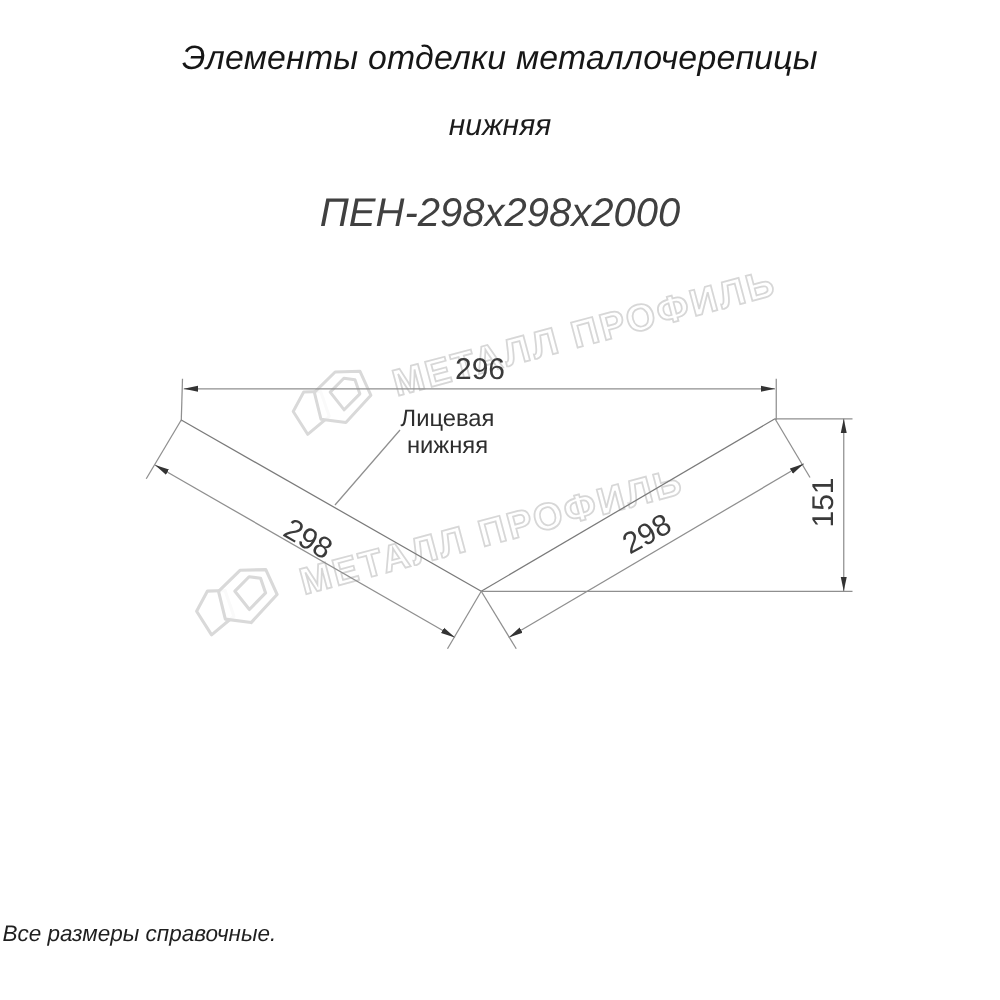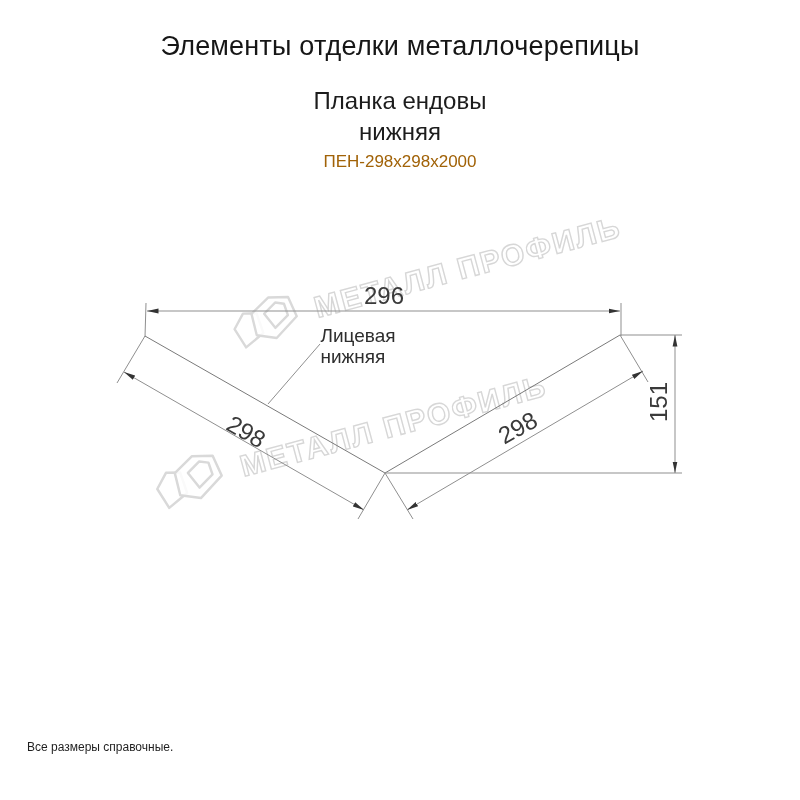--- a/index.html
+++ b/index.html
@@ -5,25 +5,25 @@
   html, body { margin: 0; padding: 0; }
   body {
     width: 800px; height: 800px;
     background: #ffffff;
     font-family: "Liberation Sans", sans-serif;
     position: relative;
     overflow: hidden;
     color: #1a1a1a;
   }
   .centered-text {
-    position: absolute; left: 0; width: 800px; text-align: center;
+    position: absolute; left: 0; width: 800px; text-align: center; font-style: italic;
   }
   .page-title { top: 31px; font-size: 27px; letter-spacing: 0.2px; color: #161616; }
   .subtitle { top: 85px; font-size: 24px; line-height: 31px; color: #1c1c1c; }
-  .product-code { top: 152px; font-size: 17px; color: #a16207; }
+  .product-code { top: 152px; font-size: 32px; color: #404040; }
 
   
   .watermark {
     position: absolute; display: flex; align-items: center; gap: 8px;
     transform-origin: 0 50%; transform: rotate(-15deg);
     pointer-events: none; white-space: nowrap;
   }
   .wm-text {
     font-size: 30px; font-weight: bold; letter-spacing: 2px;
     color: rgba(255,255,255,0.92);
@@ -36,26 +36,26 @@
   .dim-label {
     position: absolute; font-size: 24px; color: #3a3a3a; white-space: nowrap;
     transform: translate(-50%,-50%);
   }
   .rot30  { transform: translate(-50%,-50%) rotate(30deg); }
   .rotm29 { transform: translate(-50%,-50%) rotate(-29deg); }
   .rotm90 { transform: translate(-50%,-50%) rotate(-90deg); }
   .face-label {
     position: absolute; left: 358px; top: 346px;
     transform: translate(-50%,-50%);
-    font-size: 19px; line-height: 21px; color: #2e2e2e; 
+    font-size: 19px; line-height: 21px; color: #2e2e2e; text-align: center;
     white-space: nowrap;
   }
   .footer-notes {
-    position: absolute; left: 27px; top: 736px;
-    font-size: 12px; line-height: 23px; color: #1f1f1f;
+    position: absolute; left: 2px; top: 736px;
+    font-size: 18px; line-height: 23px; color: #1f1f1f; font-style: italic;
   }
 </style>
 </head>
 <body>
 
 <div class="watermark" style="left:230px; top:303px; height:56px;">
   <svg class="wm-logo" width="80" height="56" viewBox="0 0 80 56">
     <g fill="rgba(255,255,255,0.85)" stroke="#d9d9d9" stroke-width="2.4" stroke-linejoin="round" transform="rotate(-4 40 28)">
       <path d="M5 25 L18 13 L31 17 L31 38 L10 46 Z"></path>
       <path d="M26 16 L47 6 L66 12 L68 33 L42 47 L24 38 Z"></path>
@@ -71,21 +71,20 @@
       <path d="M5 25 L18 13 L31 17 L31 38 L10 46 Z"></path>
       <path d="M26 16 L47 6 L66 12 L68 33 L42 47 L24 38 Z"></path>
       <path d="M38 20 L52 13 L60 17 L60 29 L44 37 Z" fill="#ffffff"></path>
     </g>
   </svg>
   <span class="wm-text">МЕТАЛЛ ПРОФИЛЬ</span>
 </div>
 
 <div class="centered-text page-title">Элементы отделки металлочерепицы</div>
 <div class="centered-text subtitle">
-  <div>Планка ендовы</div>
   <div>нижняя</div>
 </div>
 <div class="centered-text product-code">ПЕН-298х298х2000</div>
 
 <svg id="drawing-svg" width="800" height="800" viewBox="0 0 800 800">
   <defs>
     <marker id="arr" viewBox="0 0 12 6" refX="11.5" refY="3" markerWidth="12" markerHeight="6" markerUnits="userSpaceOnUse" orient="auto-start-reverse">
       <path d="M11.5,3 L0,0.6 L0,5.4 Z" fill="#333333"></path>
     </marker>
   </defs>

